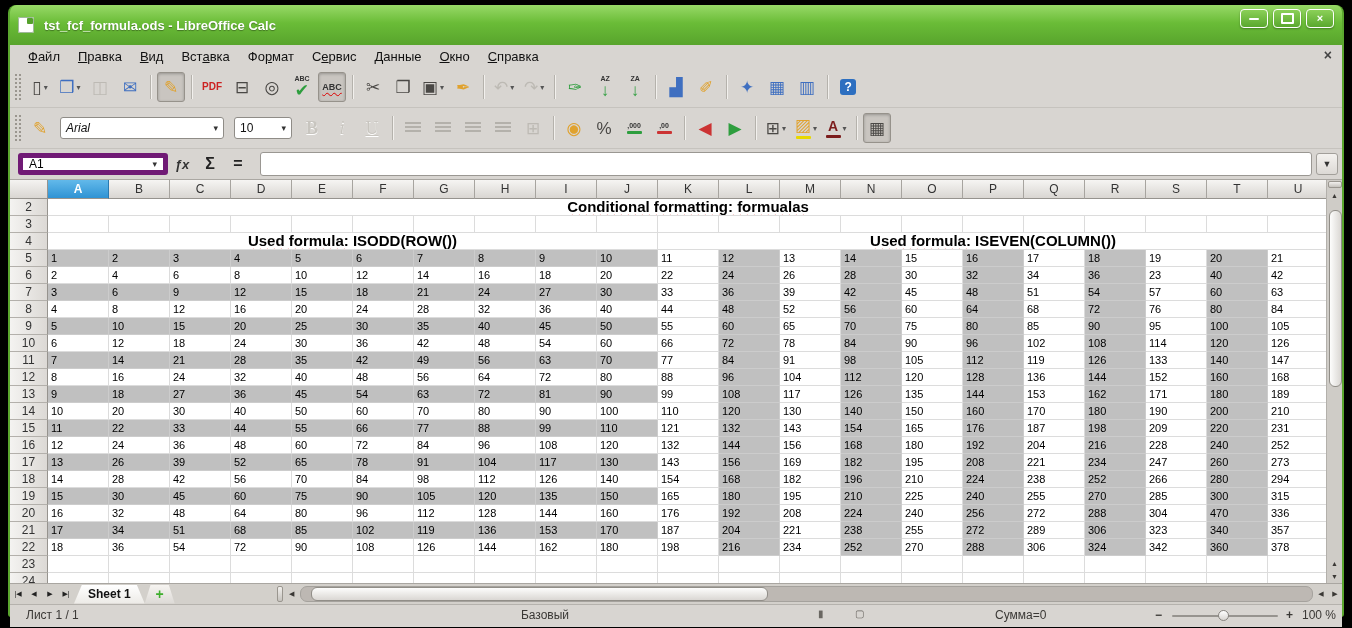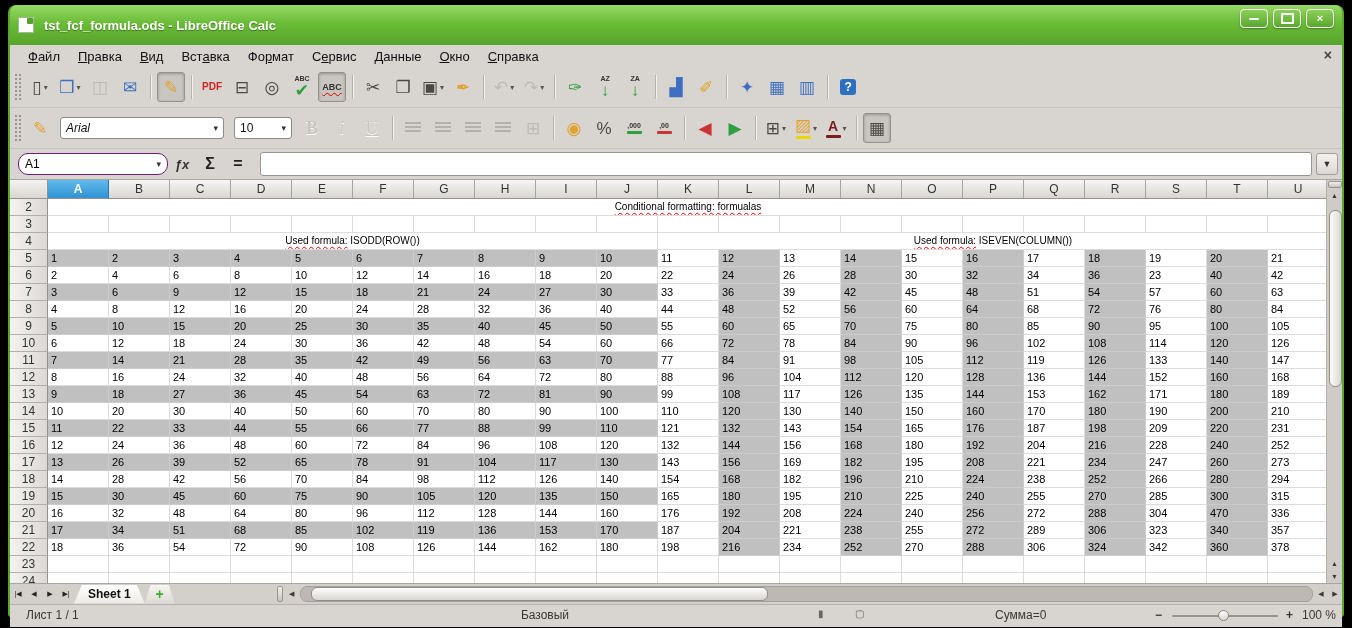--- a/index.html
+++ b/index.html
@@ -51,21 +51,21 @@
   .ghost .gl{color:#c8c5bf;text-shadow:0 1px 0 #fff;font-size:18px;font-family:"Liberation Serif",serif;}
   .gbold .gl{font-weight:bold;} .gitalic .gl{font-style:italic;} .gunder .gl{text-decoration:underline;}
   .balign{display:block;width:16px;height:12px;
           background:repeating-linear-gradient(180deg,#b4b1ab 0 2px,transparent 2px 4px);}
   .combo{height:22px;background:#fff;border:1px solid #8f8c87;border-radius:3px;margin:0 5px;box-sizing:border-box;
          display:flex;align-items:center;justify-content:space-between;padding:0 5px;font-size:12px;color:#111;}
   .combo-val.it{font-style:italic;}
   .combo-arrow{font-size:9px;color:#333;margin-left:6px;}
   
   .formulabar{height:30px;flex:none;display:flex;align-items:center;border-bottom:1px solid #aaa7a2;padding-left:4px;}
-  .namebox{width:150px;height:22px;flex:none;background:#fff;border:1px solid #701a75;border-radius:10px;margin-left:4px;
+  .namebox{width:150px;height:22px;flex:none;background:#fff;border:5px solid #701a75;border-radius:3px;margin-left:4px;
            box-sizing:border-box;display:flex;align-items:center;justify-content:space-between;padding:0 6px;font-size:12px;}
   .fbtn{width:26px;height:24px;display:flex;align-items:center;justify-content:center;color:#222;margin:0 1px;}
   .fx{font-style:italic;font-weight:bold;font-size:13px;color:#333;}
   .sigma{font-size:16px;font-weight:bold;} .eq{font-size:16px;font-weight:bold;}
   .inputline{flex:1;height:22px;background:#fff;border:1px solid #9a9792;border-radius:3px;margin:0 4px 0 8px;}
   .fexpand{width:20px;height:20px;margin-right:4px;border:1px solid #a29f9a;border-radius:3px;flex:none;
            background:linear-gradient(#f4f2ef,#dcd9d5);display:flex;align-items:center;justify-content:center;
            font-size:9px;color:#333;}
   
   .sheetarea{flex:1;position:relative;background:#fff;overflow:hidden;}
@@ -78,21 +78,21 @@
   .colh.sel{background:linear-gradient(#62b9ea,#2f93d4);color:#fff;font-weight:bold;border-right-color:#2a7ab0;}
   .rowsbox{position:absolute;left:0;top:19px;right:0;bottom:0;overflow:hidden;background:#fff;}
   .row{display:flex;height:17px;}
   .rowh{width:38px;flex:none;box-sizing:border-box;background:linear-gradient(90deg,#f4f3f1,#dcd9d5);
         border-right:1px solid #96938e;border-bottom:1px solid #b3b0ab;font-size:12px;color:#333;
         text-align:center;line-height:16px;}
   .cell{width:61px;flex:none;box-sizing:border-box;border-right:1px solid #dcdcdc;border-bottom:1px solid #dcdcdc;
         background:#fff;font-size:11px;line-height:16px;padding-left:3px;overflow:hidden;color:#000;}
   .cell.g{background:#c0c0c0;border-right-color:#cccccc;border-bottom-color:#cccccc;}
   .cell.merged{display:flex;align-items:center;justify-content:center;padding:0;}
-  .tbold{font-weight:normal;font-size:10px;white-space:pre;}
+  .tbold{font-weight:bold;font-size:15px;white-space:pre;}
   .wavy{text-decoration-line:underline;text-decoration-style:wavy;text-decoration-color:#e00;
         text-decoration-thickness:1px;text-underline-offset:2px;}
   
   .vscroll{position:absolute;right:0;top:0;width:16px;bottom:0;background:#cfccc7;border-left:1px solid #b3b0ab;
            box-sizing:border-box;display:flex;flex-direction:column;align-items:center;}
   .vsplit{width:12px;height:5px;margin:1px 0;background:linear-gradient(#f2f0ed,#c5c2bd);border:1px solid #9a968f;border-radius:2px;}
   .varr{width:14px;height:13px;display:flex;align-items:center;justify-content:center;font-size:7px;color:#3a3835;}
   .vtrack{flex:1;width:100%;position:relative;}
   .vthumb{position:absolute;left:2px;top:8px;width:11px;height:175px;border:1px solid #918e88;border-radius:6px;
           background:linear-gradient(90deg,#fdfdfc,#dad7d3);}

